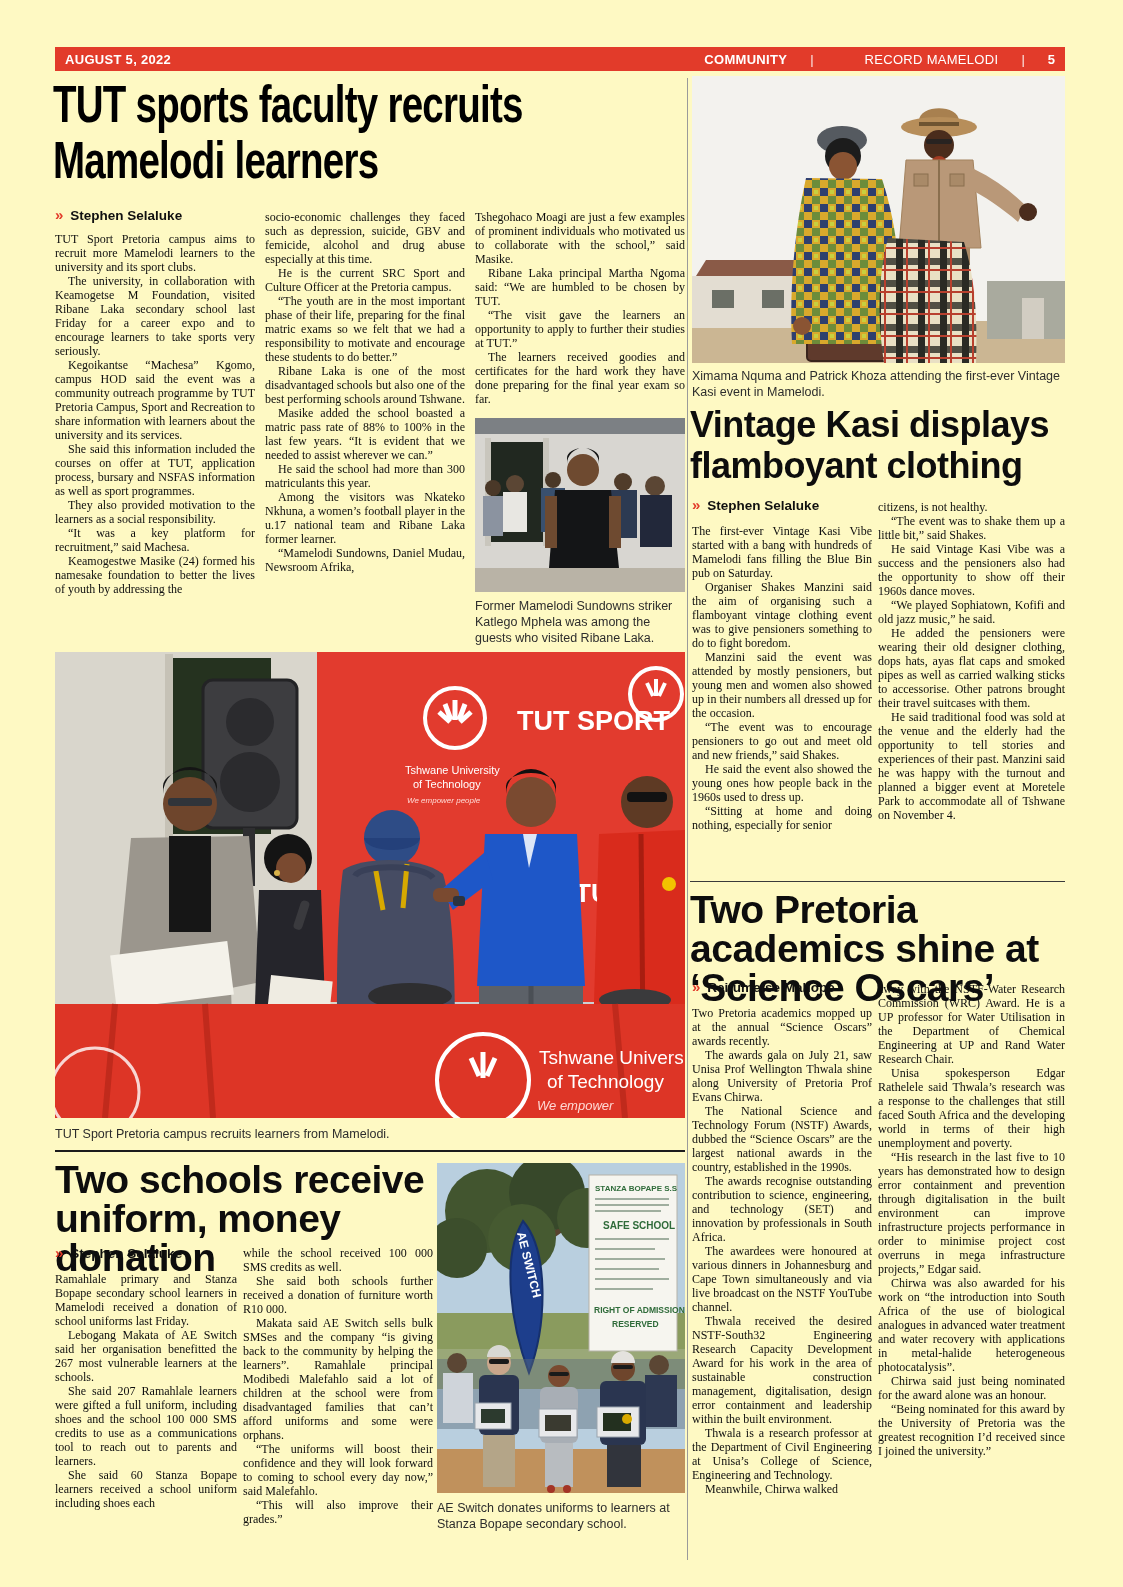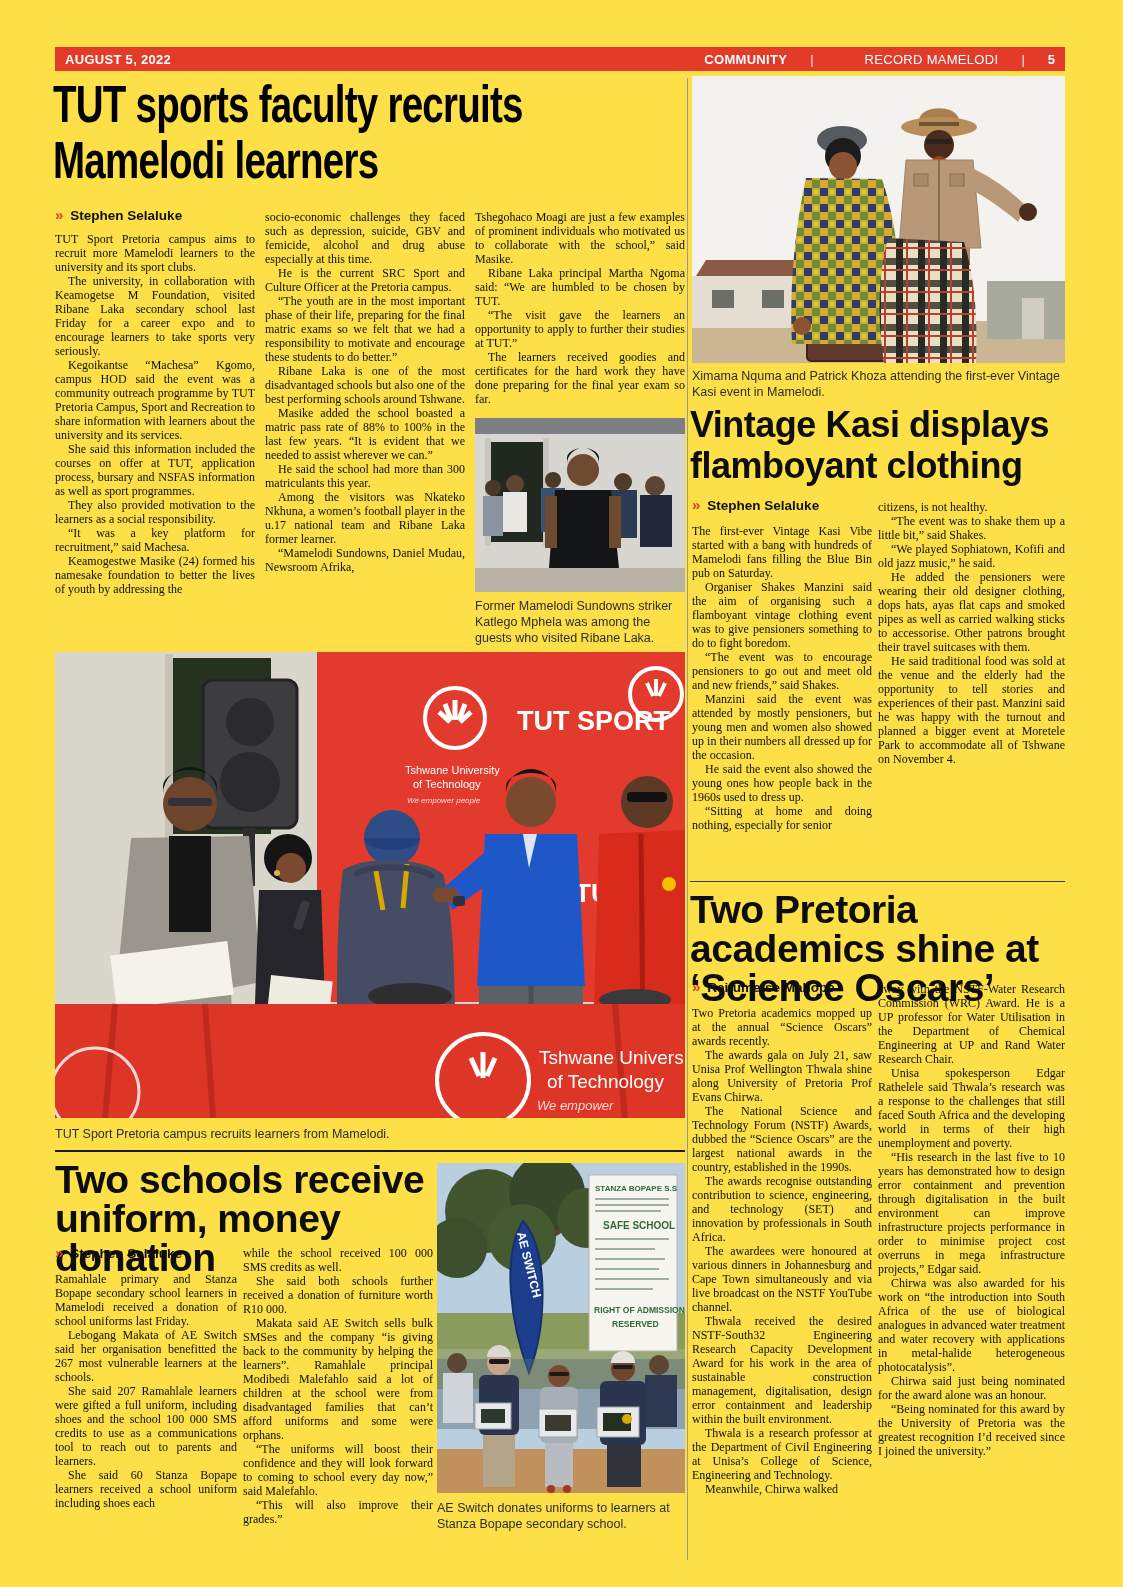--- a/index.html
+++ b/index.html
@@ -1,16 +1,16 @@
 <!DOCTYPE html>
 <html><head>
 <meta charset="utf-8">
 <style>
   html,body{margin:0;padding:0;background:#ffffff;}
-  .page{position:relative;width:1123px;height:1587px;background:#fde047;overflow:hidden;
+  .page{position:relative;width:1123px;height:1587px;background:#fef9c3;overflow:hidden;
         font-family:"Liberation Sans",sans-serif;color:#111;}
   
   .topbar{position:absolute;left:55px;top:47px;width:1010px;height:24px;background:#e23b2a;
           color:#fff;display:flex;justify-content:space-between;align-items:center;
           padding:0 10px;box-sizing:border-box;font-size:13px;}
   .topbar .date{font-weight:bold;letter-spacing:.3px;}
   .topbar .right{display:flex;gap:23px;align-items:center;}
   .topbar .sec{font-weight:bold;letter-spacing:.3px;}
   .topbar .sep{opacity:.9;font-weight:normal;}
   .topbar .pub{font-weight:normal;letter-spacing:.3px;padding-left:28px;}
@@ -361,28 +361,29 @@
   <h2 class="headline-sub" style="left:690px;top:404px;width:405px;font-size:36px;line-height:41px;">Vintage Kasi displays flamboyant clothing</h2>
 
   <div class="byline" style="left:692px;top:496px;">
     <span class="chev">»</span>
     <span>Stephen Selaluke</span>
   </div>
 
   <div class="body-col" style="left:692px;top:524px;width:180px;">
       <p>The first-ever Vintage Kasi Vibe started with a bang with hundreds of Mamelodi fans filling the Blue Bin pub on Saturday.</p>
       <p>Organiser Shakes Manzini said the aim of organising such a flamboyant vintage clothing event was to give pensioners something to do to fight boredom.</p>
+      <p>Manzini said the event was attended by mostly pensioners, but young men and women also showed up in their numbers all dressed up for the occasion.</p>
       <p>“The event was to encourage pensioners to go out and meet old and new friends,” said Shakes.</p>
-      <p>Manzini said the event was attended by mostly pensioners, but young men and women also showed up in their numbers all dressed up for the occasion.</p>
       <p>He said the event also showed the young ones how people back in the 1960s used to dress up.</p>
       <p>“Sitting at home and doing nothing, especially for senior</p>
     </div>
   <div class="body-col" style="left:878px;top:500px;width:187px;">
       <p>citizens, is not healthy.</p>
       <p>“The event was to shake them up a little bit,” said Shakes.</p>
+      <p>He said Vintage Kasi Vibe was a success and the pensioners also had the opportunity to show off their 1960s dance moves.</p>
       <p>“We played Sophiatown, Kofifi and old jazz music,” he said.</p>
       <p>He added the pensioners were wearing their old designer clothing, dops hats, ayas flat caps and smoked pipes as well as carried walking sticks to accessorise. Other patrons brought their travel suitcases with them.</p>
       <p>He said traditional food was sold at the venue and the elderly had the opportunity to tell stories and experiences of their past. Manzini said he was happy with the turnout and planned a bigger event at Moretele Park to accommodate all of Tshwane on November 4.</p>
     </div>
 
   <div class="hrule" style="left:690px;top:881px;width:375px;height:1px;background:#3a3a3a;"></div>
 
   <h2 class="headline-sub" style="left:690px;top:890px;width:405px;">Two Pretoria academics shine at ‘Science Oscars’</h2>
 
   <div class="byline" style="left:692px;top:978px;">

